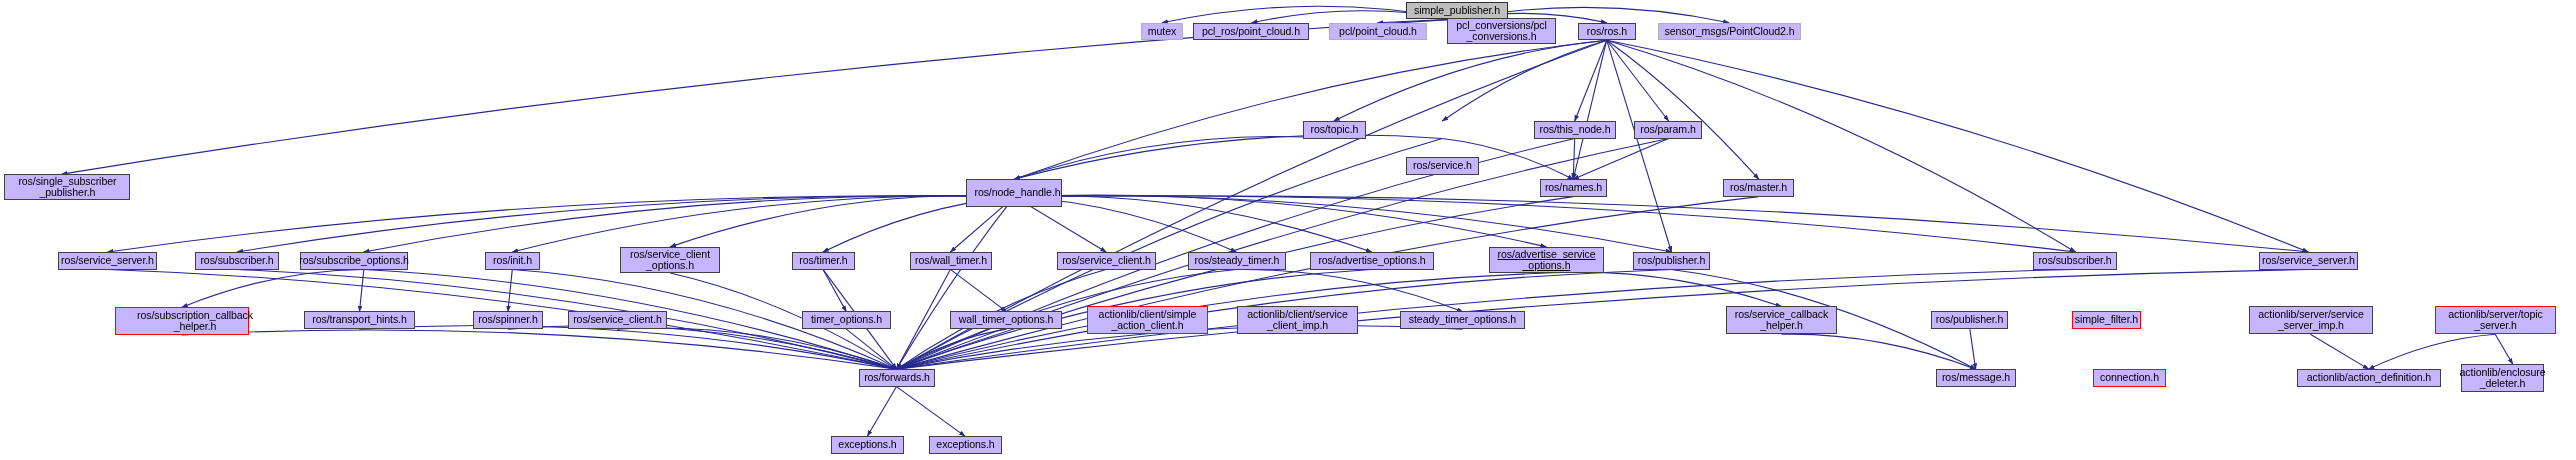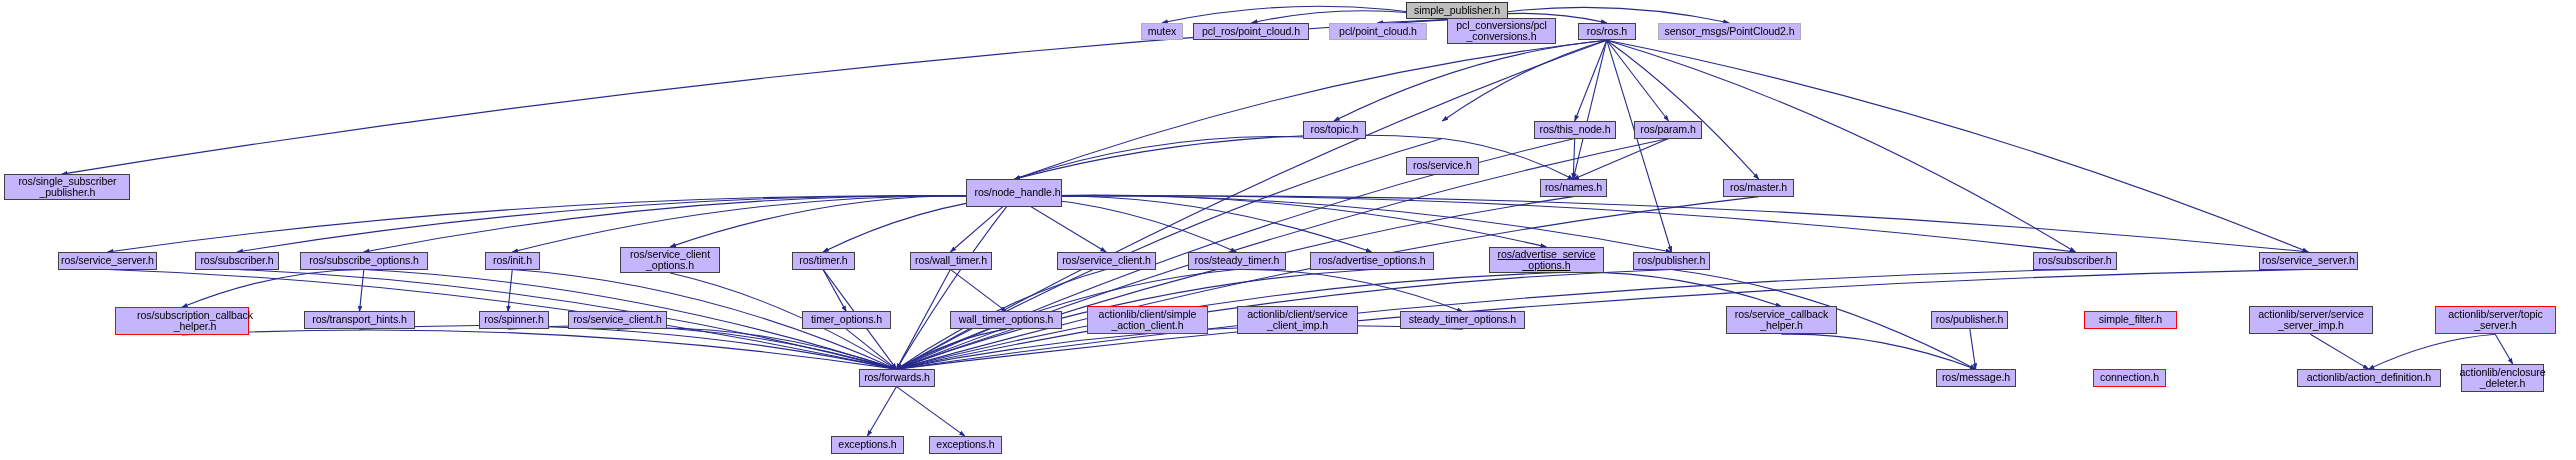--- a/index.html
+++ b/index.html
@@ -119,50 +119,50 @@
       <div class="node" style="left: 1406px; top: 121px; width: 73px; height: 17.5px; margin-top: 36px;">ros/service.h</div>
       <div class="node" style="left: 1534px; top: 121px; width: 82px; height: 17.5px;">ros/this_node.h</div>
       <div class="node" style="left: 1634px; top: 121px; width: 68px; height: 17.5px;">ros/param.h</div>
       <div class="node" style="left: 4.4px; top: 174px; width: 126px; height: 26px;">ros/single_subscriber
 _publisher.h</div>
       <div class="node" style="left: 966px; top: 179px; width: 96px; height: 28px; padding-left: 7px;">ros/node_handle.h</div>
       <div class="node" style="left: 1540px; top: 179px; width: 67px; height: 17.5px;">ros/names.h</div>
       <div class="node" style="left: 1723px; top: 179px; width: 71px; height: 17.5px;">ros/master.h</div>
       <div class="node" style="left: 58px; top: 252px; width: 99px; height: 17.5px;">ros/service_server.h</div>
       <div class="node" style="left: 195px; top: 252px; width: 84px; height: 17.5px;">ros/subscriber.h</div>
-      <div class="node" style="left: 300px; top: 252px; width: 128px; height: 17.5px;">ros/subscribe_options.h</div>
+      <div class="node" style="left: 300px; top: 252px; width: 108px; height: 17.5px;">ros/subscribe_options.h</div>
       <div class="node" style="left: 485px; top: 252px; width: 55px; height: 17.5px;">ros/init.h</div>
       <div class="node" style="left: 620px; top: 247px; width: 100px; height: 26px;">ros/service_client
 _options.h</div>
       <div class="node" style="left: 792px; top: 252px; width: 63px; height: 17.5px;">ros/timer.h</div>
       <div class="node" style="left: 910px; top: 252px; width: 82px; height: 17.5px;">ros/wall_timer.h</div>
       <div class="node" style="left: 1057px; top: 252px; width: 99px; height: 17.5px;">ros/service_client.h</div>
       <div class="node" style="left: 1188px; top: 252px; width: 98px; height: 17.5px;">ros/steady_timer.h</div>
       <div class="node" style="left: 1310px; top: 252px; width: 124px; height: 17.5px;">ros/advertise_options.h</div>
       <div class="node" style="left: 1489px; top: 247px; width: 115px; height: 26px; text-decoration: underline;">ros/advertise_service
 _options.h</div>
       <div class="node" style="left: 1633px; top: 252px; width: 77px; height: 17.5px;">ros/publisher.h</div>
       <div class="node" style="left: 2033px; top: 252px; width: 84px; height: 17.5px;">ros/subscriber.h</div>
       <div class="node" style="left: 2259px; top: 252px; width: 99px; height: 17.5px;">ros/service_server.h</div>
       <div class="node red" style="left: 115px; top: 307px; width: 134px; height: 28px; padding-left: 26px;">ros/subscription_callback
 _helper.h</div>
       <div class="node" style="left: 304px; top: 311px; width: 111px; height: 17.5px;">ros/transport_hints.h</div>
-      <div class="node" style="left: 473px; top: 311px; width: 70px; height: 17.5px; margin-left: 6px;">ros/spinner.h</div>
+      <div class="node" style="left: 473px; top: 311px; width: 70px; height: 17.5px;">ros/spinner.h</div>
       <div class="node" style="left: 568px; top: 311px; width: 99px; height: 17.5px;">ros/service_client.h</div>
       <div class="node" style="left: 802px; top: 311px; width: 89px; height: 17.5px;">timer_options.h</div>
       <div class="node" style="left: 950px; top: 311px; width: 112px; height: 17.5px;">wall_timer_options.h</div>
       <div class="node red" style="left: 1087px; top: 306px; width: 121px; height: 28px;">actionlib/client/simple
 _action_client.h</div>
       <div class="node" style="left: 1237px; top: 306px; width: 121px; height: 28px;">actionlib/client/service
 _client_imp.h</div>
       <div class="node" style="left: 1400px; top: 311px; width: 125px; height: 17.5px;">steady_timer_options.h</div>
       <div class="node" style="left: 1726px; top: 306px; width: 111px; height: 28px;">ros/service_callback
 _helper.h</div>
       <div class="node" style="left: 1931px; top: 311px; width: 77px; height: 17.5px;">ros/publisher.h</div>
-      <div class="node red" style="left: 2072px; top: 311px; width: 93px; height: 17.5px; margin-left: 12px;">simple_filter.h</div>
+      <div class="node red" style="left: 2072px; top: 311px; width: 69px; height: 17.5px;">simple_filter.h</div>
       <div class="node" style="left: 2249px; top: 306px; width: 124px; height: 28px;">actionlib/server/service
 _server_imp.h</div>
       <div class="node red" style="left: 2435px; top: 306px; width: 121px; height: 28px;">actionlib/server/topic
 _server.h</div>
       <div class="node" style="left: 859px; top: 369px; width: 76px; height: 17.5px;">ros/forwards.h</div>
       <div class="node" style="left: 1936px; top: 369px; width: 80px; height: 17.5px;">ros/message.h</div>
       <div class="node red" style="left: 2093px; top: 369px; width: 73px; height: 17.5px;">connection.h</div>
       <div class="node" style="left: 2297px; top: 369px; width: 144px; height: 17.5px;">actionlib/action_definition.h</div>
       <div class="node" style="left: 2461px; top: 364px; width: 83px; height: 28px;">actionlib/enclosure
 _deleter.h</div>

